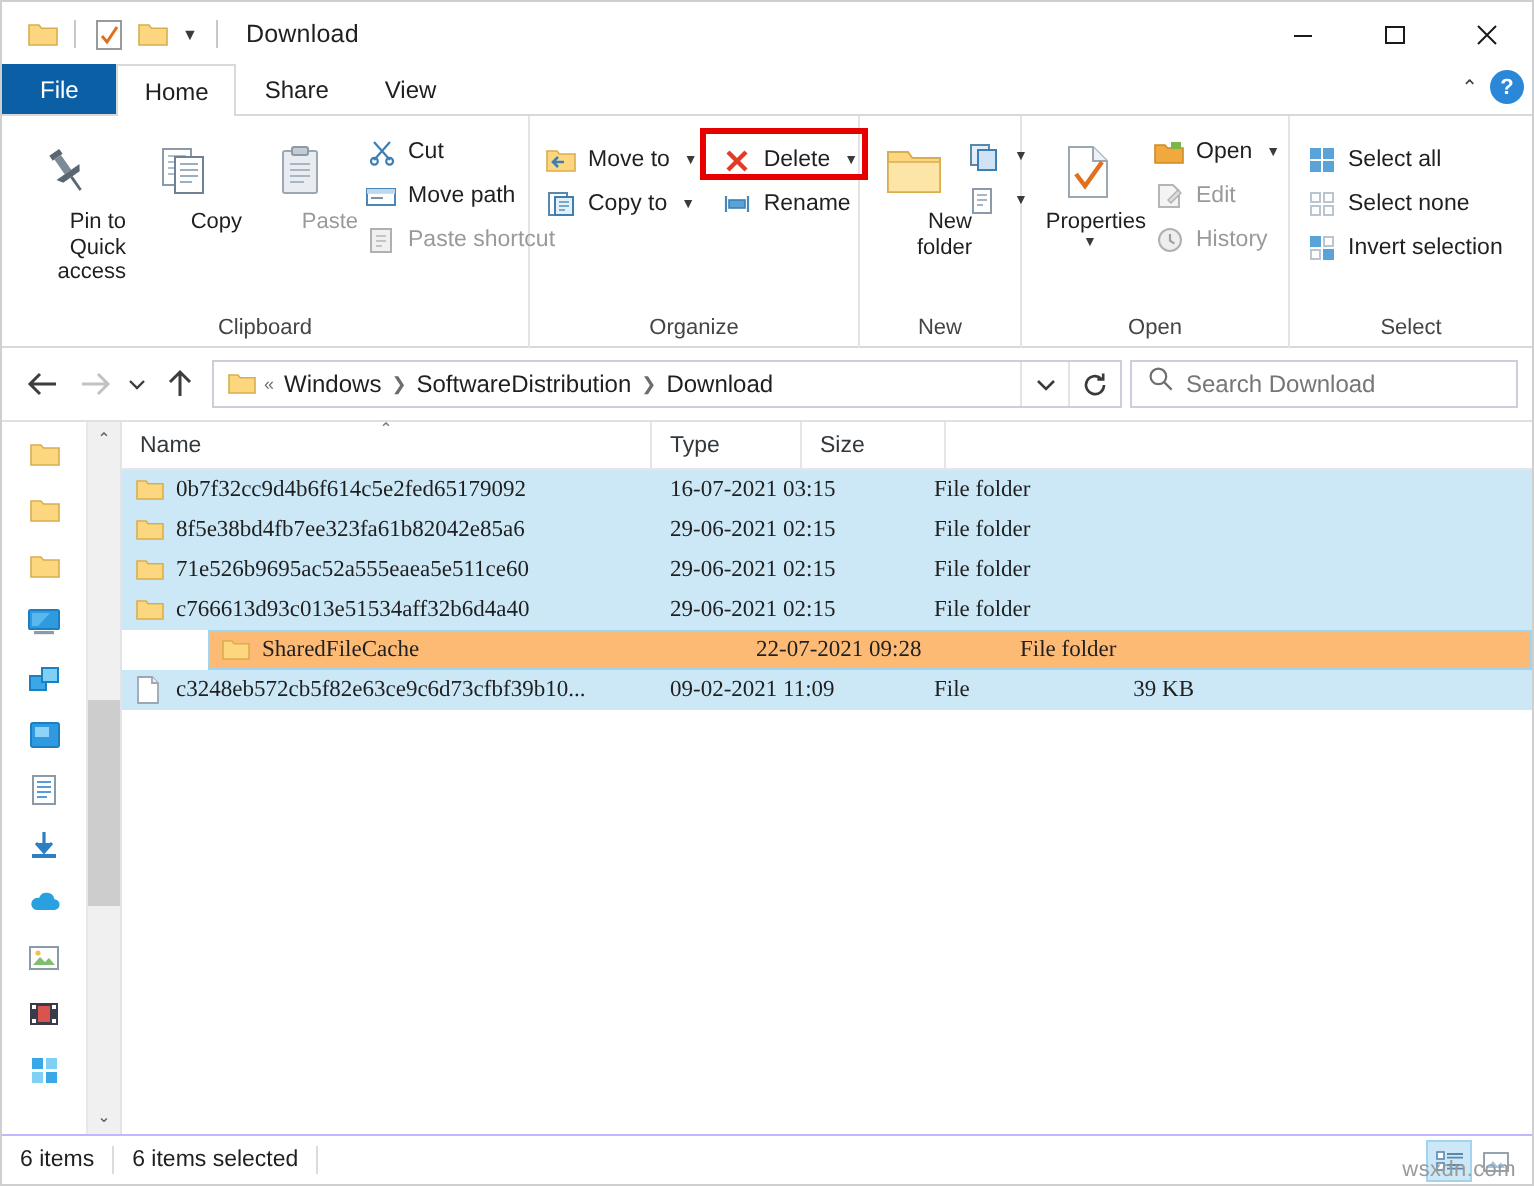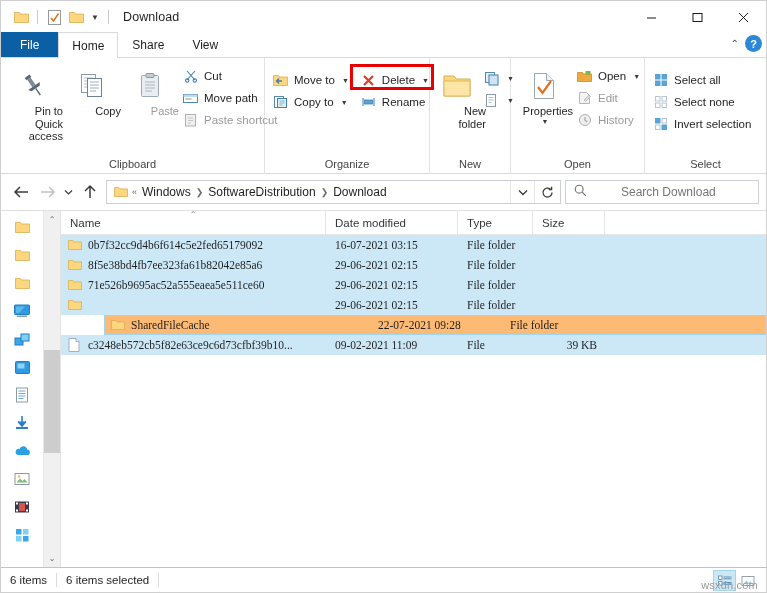--- a/index.html
+++ b/index.html
@@ -188,21 +188,21 @@
     width: 26px; height: 22px;
     display: flex; align-items: center; justify-content: center;
     border-left: 1px solid #e4e4e4; color: #3a3a3a;
   }
   .searchbox {
     width: 194px; height: 24px;
     border: 1px solid #cccedb; background: #fff;
     display: flex; align-items: center; gap: 6px;
     padding-left: 8px;
   }
-  .searchbox .sph { font-size: 12px; color: #767676; margin-left: 28px; }
+  .searchbox .sph { font-size: 12px; color: #767676; }
 
   
   .content {
     flex: 1; display: flex;
     background: #ffffff;
     min-height: 0;
     border-top: 1px solid #e0e0e0;
   }
   .navpane {
     width: 60px; min-width: 60px;
@@ -755,23 +755,20 @@
         <div class="ns-arrow">⌄</div>
       </div>
     </div>
 
     <div class="filepane">
       <div class="colhead">
         <div class="ch c-name">
           <span class="sortmark">⌃</span>
           <span>Name</span>
         </div>
-        <div class="ch c-date">
-          <span>Date modified</span>
-        </div>
         <div class="ch c-type">
           <span>Type</span>
         </div>
         <div class="ch c-size">
           <span>Size</span>
         </div>
       </div>
 
       <div class="rows">
 
@@ -817,20 +814,21 @@
           <div class="cell c-size"></div>
         </div>
 
         <div class="row sel">
           <div class="cell c-name">
             <span class="fico">
               <svg width="14" height="12" viewBox="0 0 14 12">
                   <path d="M0.5 1.5h4.5l1.1 1.4h7.4v7.6H0.5z" fill="#fcd77f" stroke="#d9ae4e" stroke-width="0.8"></path>
                 </svg>
             </span>
+            <span>c766613d93c013e51534aff32b6d4a40</span>
           </div>
           <div class="cell c-date">29-06-2021 02:15</div>
           <div class="cell c-type">File folder</div>
           <div class="cell c-size"></div>
         </div>
 
         <div class="row sel focus">
           <div class="cell c-name">
             <span class="fico">
               <svg width="14" height="12" viewBox="0 0 14 12">

